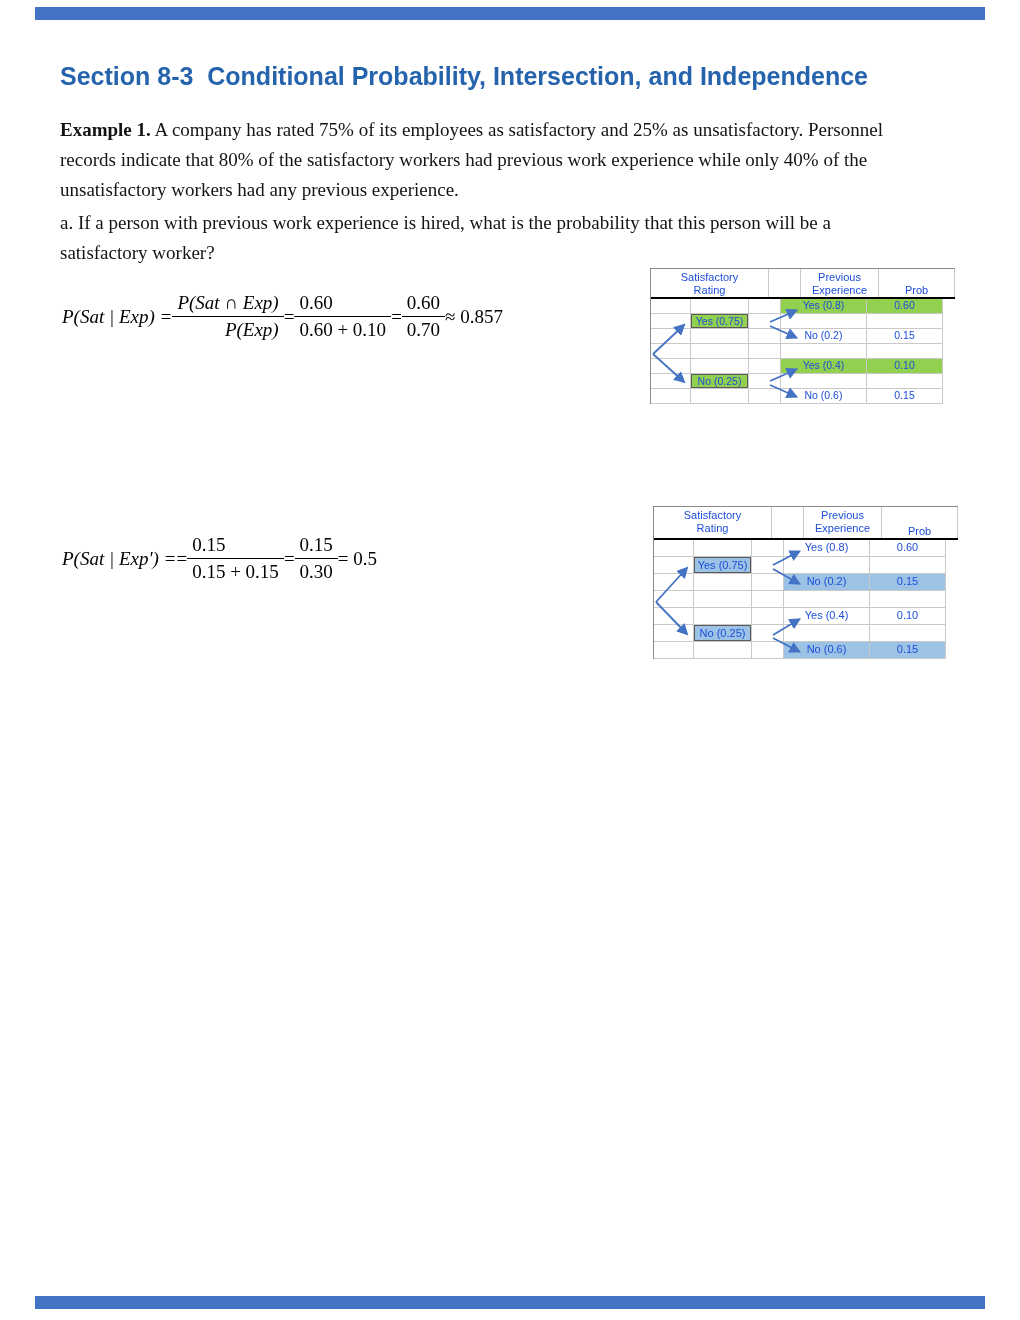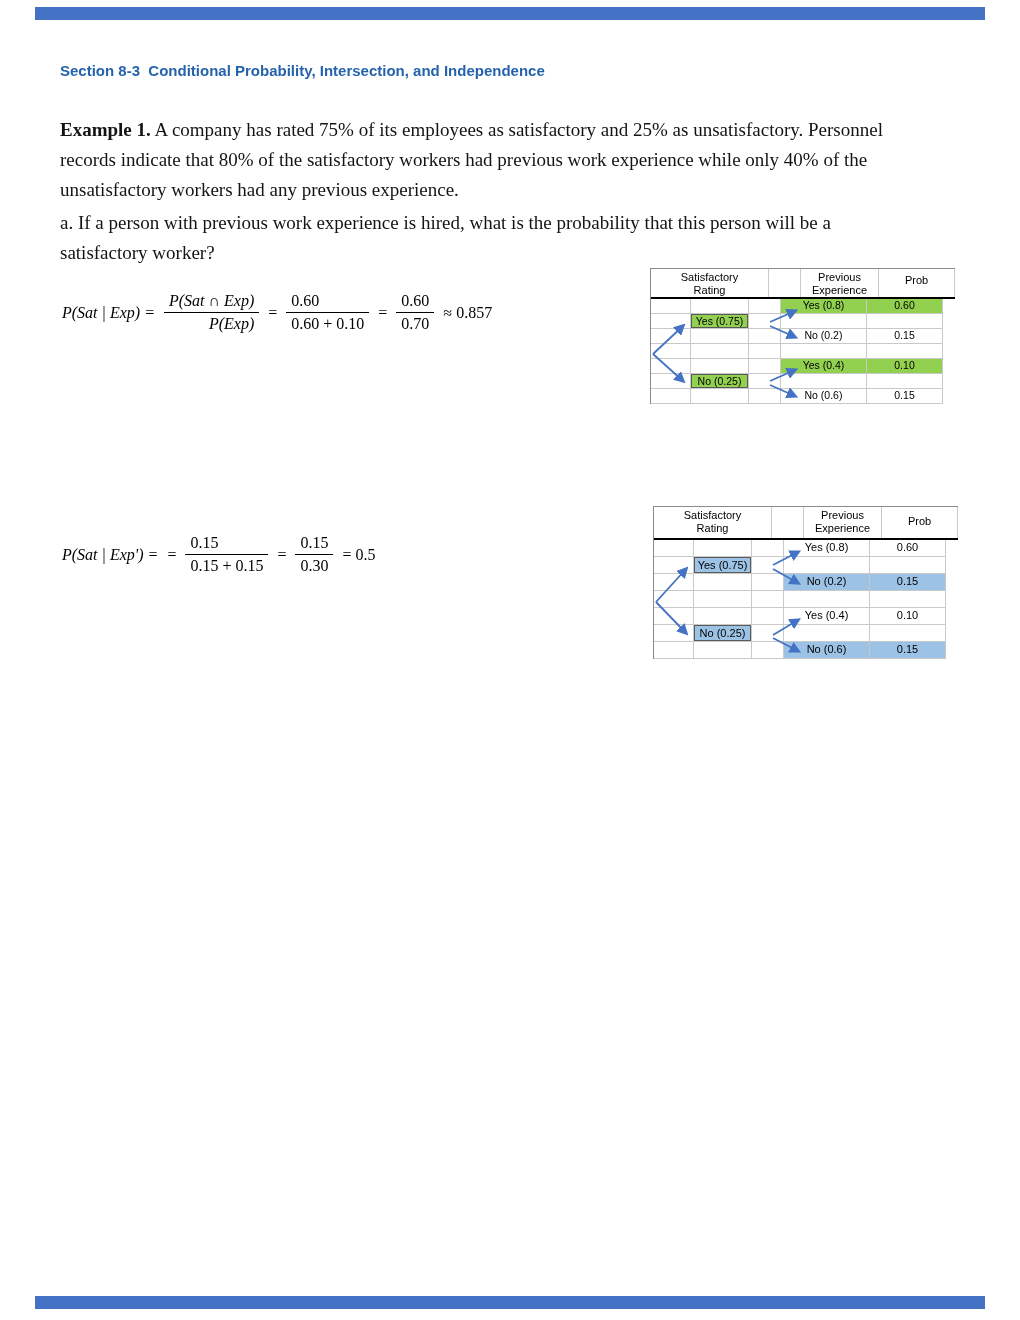--- a/index.html
+++ b/index.html
@@ -1,43 +1,43 @@
 <!DOCTYPE html>
 <html><head>
 <meta charset="utf-8">
 <style>
   *{box-sizing:border-box;margin:0;padding:0}
   body{margin:0;background:#ffffff}
   .page{position:relative;width:1020px;height:1320px;background:#fff;font-family:"Liberation Serif",serif;color:#141414;overflow:hidden}
   .bar{position:absolute;left:35px;width:950px;height:13px;background:#4472C4}
   .bar.top{top:7px}
   .bar.bottom{top:1296px}
-  .title{position:absolute;left:60px;top:62px;font-family:"Liberation Sans",sans-serif;font-size:15px;font-weight:bold;color:#2663AD;white-space:pre-wrap}
+  .title{position:absolute;left:60px;top:62px;font-family:"Liberation Sans",sans-serif;font-size:25px;font-weight:bold;color:#2663AD;white-space:pre-wrap}
   .para{position:absolute;left:60px;font-size:19px;line-height:30px}
   .example{top:115px;width:872px}
   .qa{top:208px;width:822px}
   .qb{top:446px;width:848px}
-  .formula{position:absolute;display:flex;align-items:center;gap:9px;font-size:16px;color:#000}
+  .formula{position:absolute;display:flex;align-items:center;font-size:19px;color:#000}
   .fa{left:62px;top:292px}
   .fb{left:62px;top:534px}
   .mi{font-style:italic}
   .frac{display:inline-flex;flex-direction:column}
   .fnum{text-align:left;padding:0 5px 2px;border-bottom:1.6px solid #000}
   .fden{text-align:right;padding:2px 5px 0}
   
-  .tree{position:absolute;font-family:"Liberation Sans",sans-serif;color:#000000}
+  .tree{position:absolute;font-family:"Liberation Sans",sans-serif;color:#1d4ed8}
   .tree-a{left:650px;top:268px;width:305px}
   .tree-b{left:653px;top:506px;width:305px}
   .tgrid{border-top:1px solid #8a8a8a;border-left:1px solid #8a8a8a;background:#fff}
   .thead{display:flex;border-bottom:2.5px solid #000}
   .tree-a .thead{height:30px}
   .tree-b .thead{height:33px}
   .hcell{border-right:1px solid #c9c9c9;font-size:11px;line-height:13px;display:flex;flex-direction:column;justify-content:flex-start;align-items:center;padding-top:2px;text-align:center}
   .hRating{width:118px}.hGap{width:32px}.hExp{width:78px}
-  .hProb{width:76px;justify-content:flex-end;padding-bottom:10px}
+  .hProb{width:76px;justify-content:flex-end;padding-bottom:0}
   .trow{display:flex}
   .tree-a .trow{height:15px}
   .tree-b .trow{height:17px}
   .cell{border-right:1px solid #c9c9c9;border-bottom:1px solid #c9c9c9;height:100%;overflow:hidden}
   .cA{width:40px}.cB{width:58px}.cC{width:32px}.cD{width:86px;text-align:center}.cE{width:76px;text-align:center}
   .tree-a .cell{font-size:10.5px;line-height:13.5px}
   .tree-b .cell{font-size:11px;line-height:15.5px}
   .rbox{width:100%;height:100%;border:1px solid #5a5a5a;text-align:center}
   .tree-a .rbox{line-height:12.5px}
   .tree-b .rbox{line-height:14.5px}

